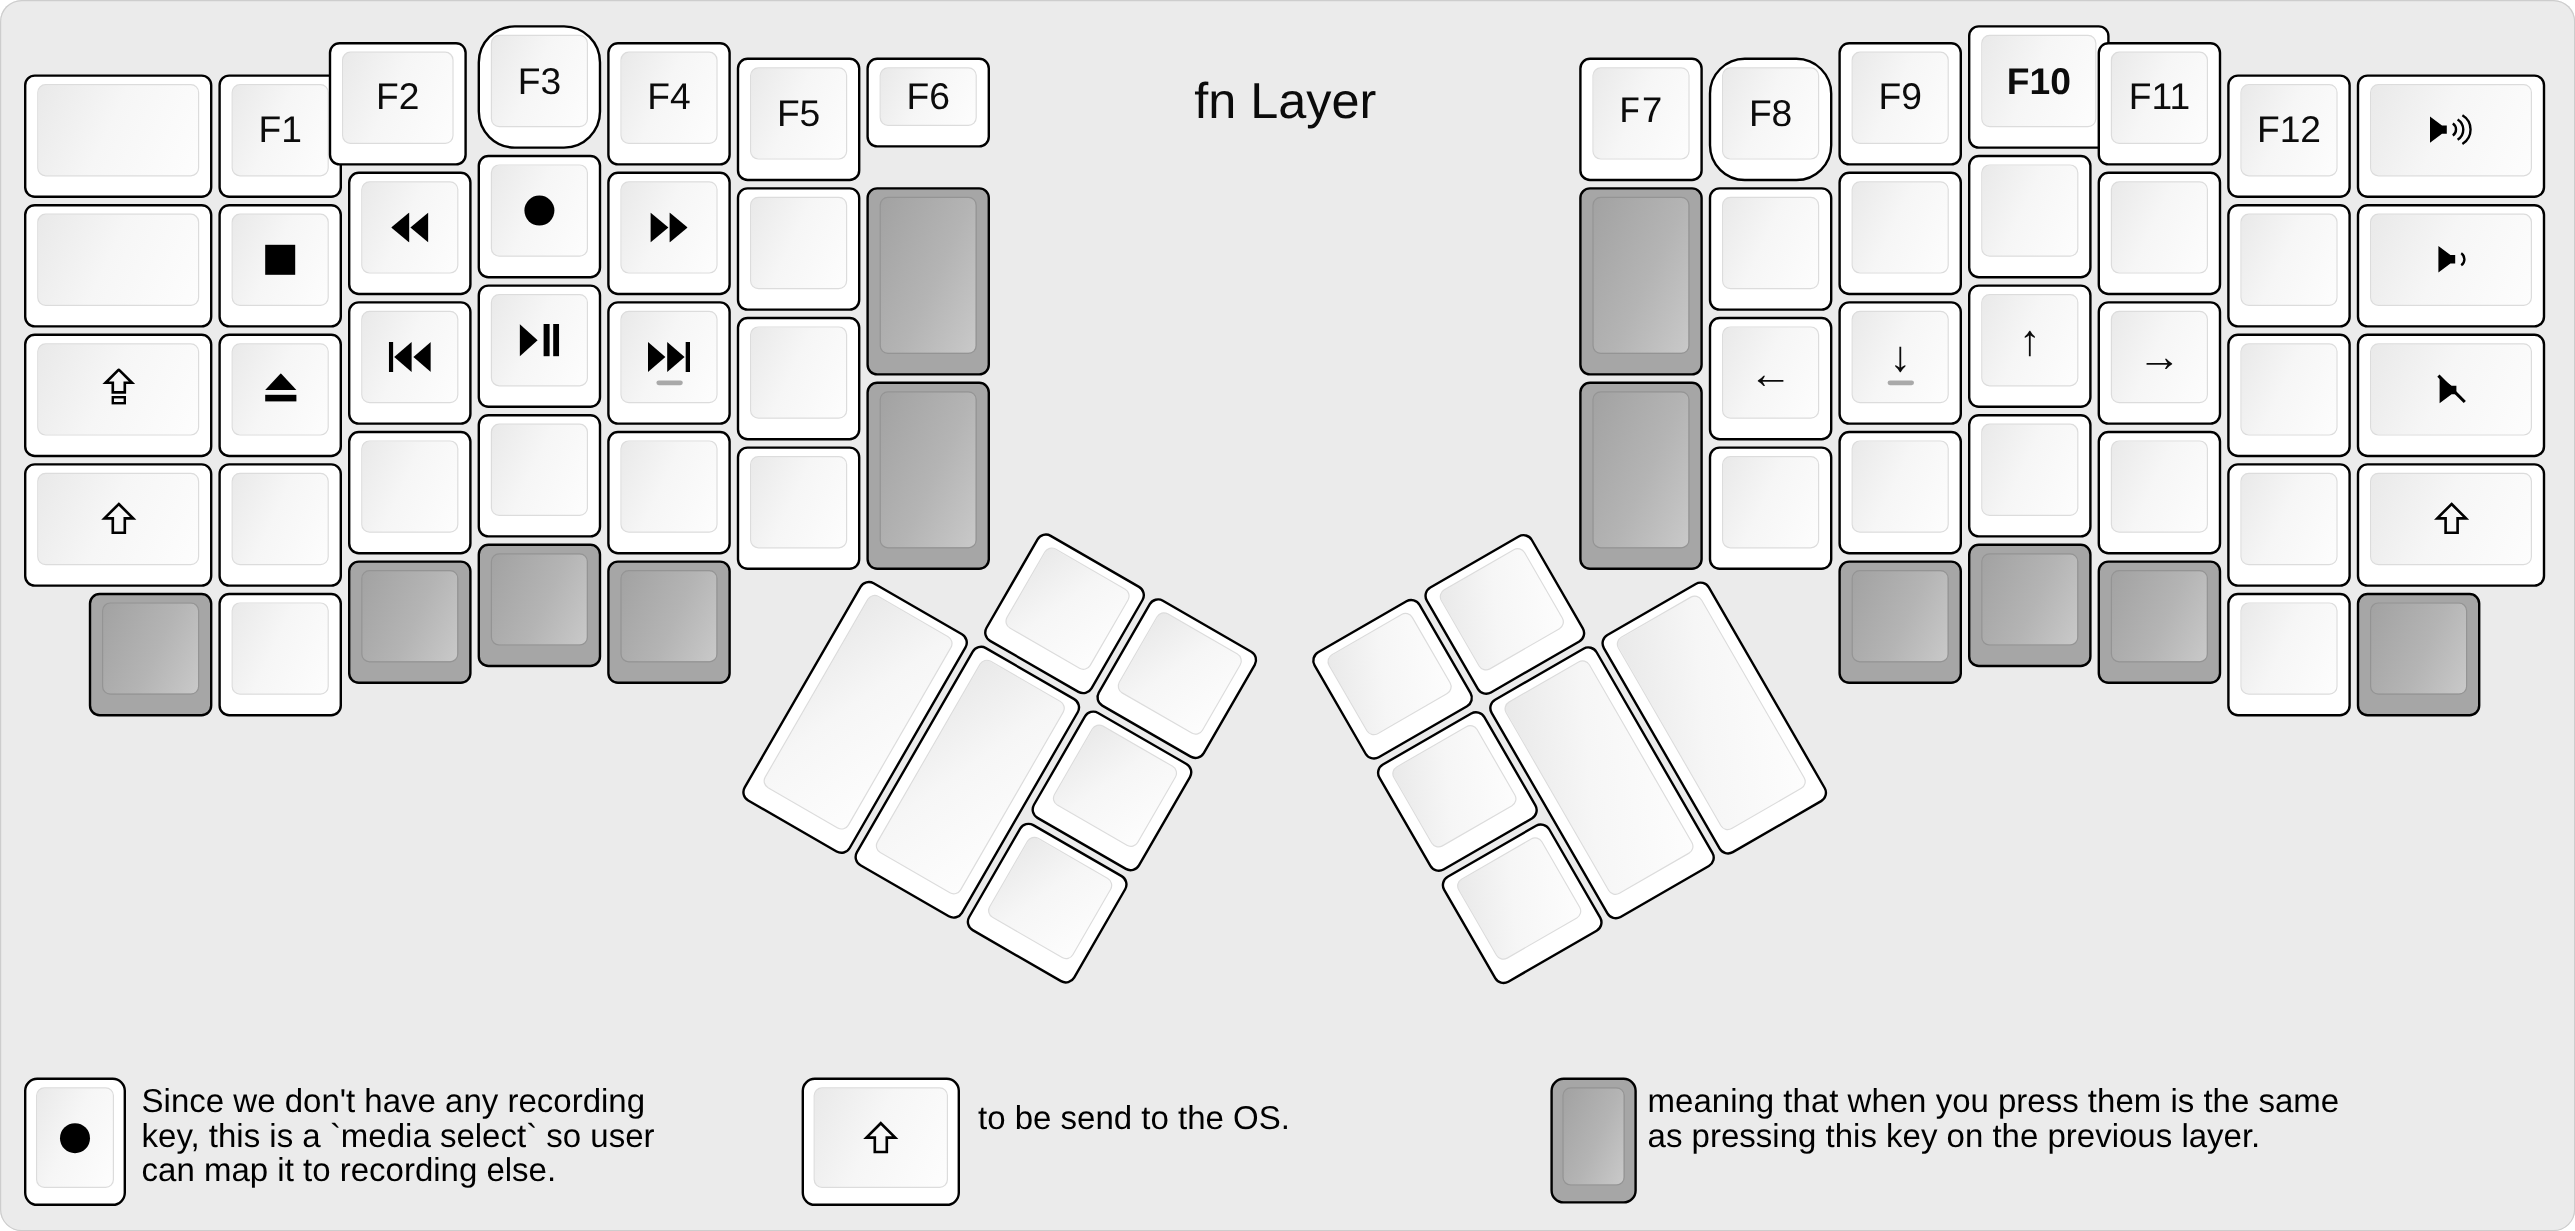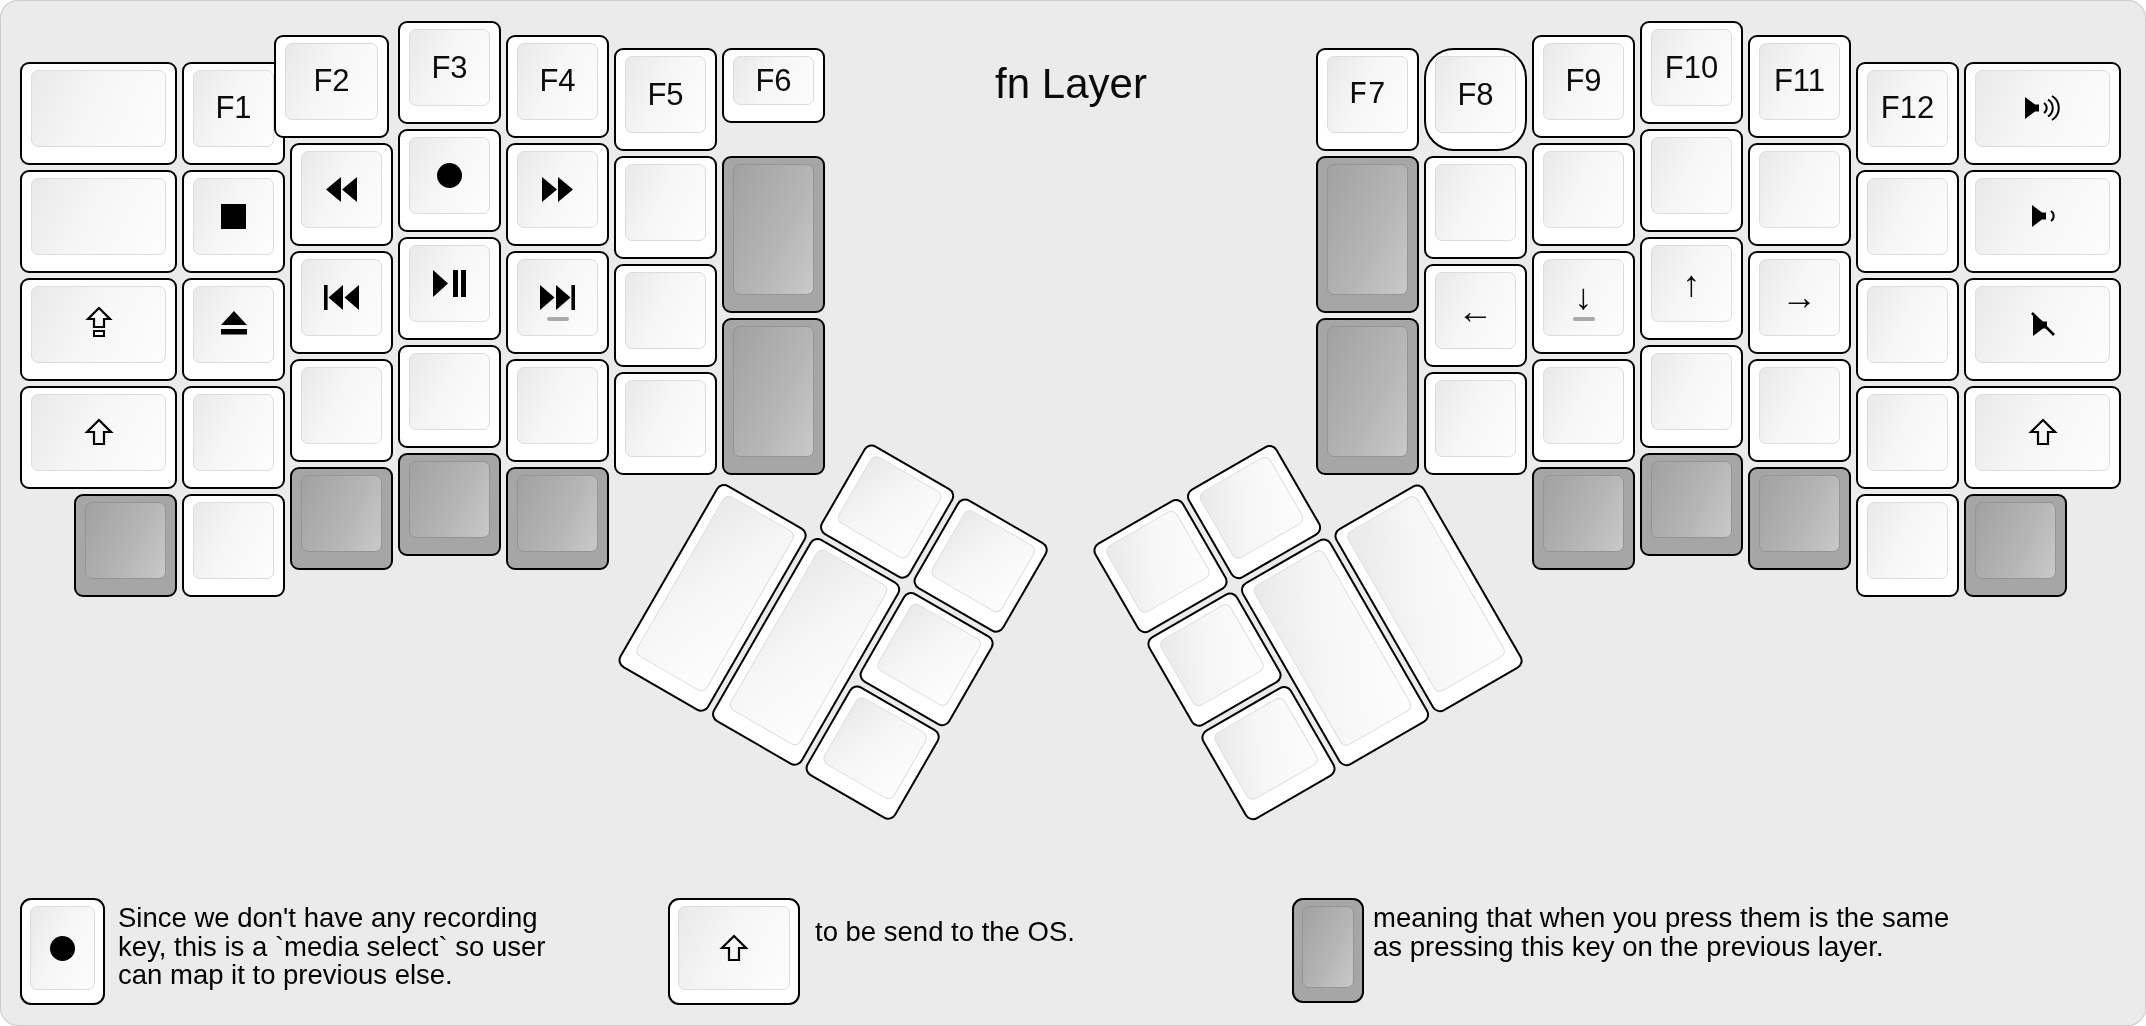--- a/index.html
+++ b/index.html
@@ -114,21 +114,21 @@
               <rect x="0" y="0" width="3.6" height="25" fill="#000"></rect>
               <polygon points="19,0 19,25 4.5,12.5" fill="#000"></polygon>
               <polygon points="35,0 35,25 20.5,12.5" fill="#000"></polygon>
             </svg>
           </span>
         </div>
       </div>
       <div class="key" style="left: 272px; top: 339.5px; width: 103px; height: 103px;">
         <div class="cap"></div>
       </div>
-      <div class="key" style="left: 380px; top: 2px; width: 103px; height: 103px;">
+      <div class="key" style="left: 380px; top: 2px; width: 103px; height: 103px; border-radius: 31px;">
         <div class="cap">
           <span class="lbl">F3</span>
         </div>
       </div>
       <div class="key" style="left: 380px; top: 110px; width: 103px; height: 103px;">
         <div class="cap">
           <span class="ic">
             <svg width="27" height="27" viewBox="0 0 27 27">
               <circle cx="13.5" cy="13.5" r="12.5" fill="#000"></circle>
             </svg>
@@ -256,21 +256,21 @@
       </div>
       <div class="key" style="left: 1514px; top: 231.5px; width: 103px; height: 103px;">
         <div class="cap">
           <span class="lbl arrow">↓</span>
           <div class="homing"></div>
         </div>
       </div>
       <div class="key" style="left: 1514px; top: 339.5px; width: 103px; height: 103px;">
         <div class="cap"></div>
       </div>
-      <div class="key" style="left: 1622px; top: 2px; width: 103px; height: 103px;">
+      <div class="key" style="left: 1622px; top: 2px; width: 118px; height: 103px; font-weight: bold;">
         <div class="cap">
           <span class="lbl">F10</span>
         </div>
       </div>
       <div class="key" style="left: 1622px; top: 110px; width: 103px; height: 103px;">
         <div class="cap"></div>
       </div>
       <div class="key" style="left: 1622px; top: 218px; width: 103px; height: 103px;">
         <div class="cap">
           <span class="lbl arrow">↑</span>
@@ -413,21 +413,21 @@
             <span class="ic">
               <svg width="27" height="27" viewBox="0 0 27 27">
                 <circle cx="13.5" cy="13.5" r="12.5" fill="#000"></circle>
               </svg>
             </span>
           </div>
         </div>
         <div class="legend-text" style="left: 98px; top: 10px;">
           <div>Since we don't have any recording</div>
           <div>key, this is a `media select` so user</div>
-          <div>can map it to previous else.</div>
+          <div>can map it to recording else.</div>
         </div>
       </div>
       <div class="legend-item" style="left: 668px;">
         <div class="legend-key" style="left: 0px; top: 4px; width: 132px; height: 107px;">
           <div class="cap">
             <span class="ic">
               <svg width="30" height="28" viewBox="0 0 30 28">
                 <path d="M15,2 L27,14 L20,14 L20,26 L10,26 L10,14 L3,14 Z" fill="none" stroke="#000" stroke-width="2.2" stroke-linejoin="miter"></path>
               </svg>
             </span>

